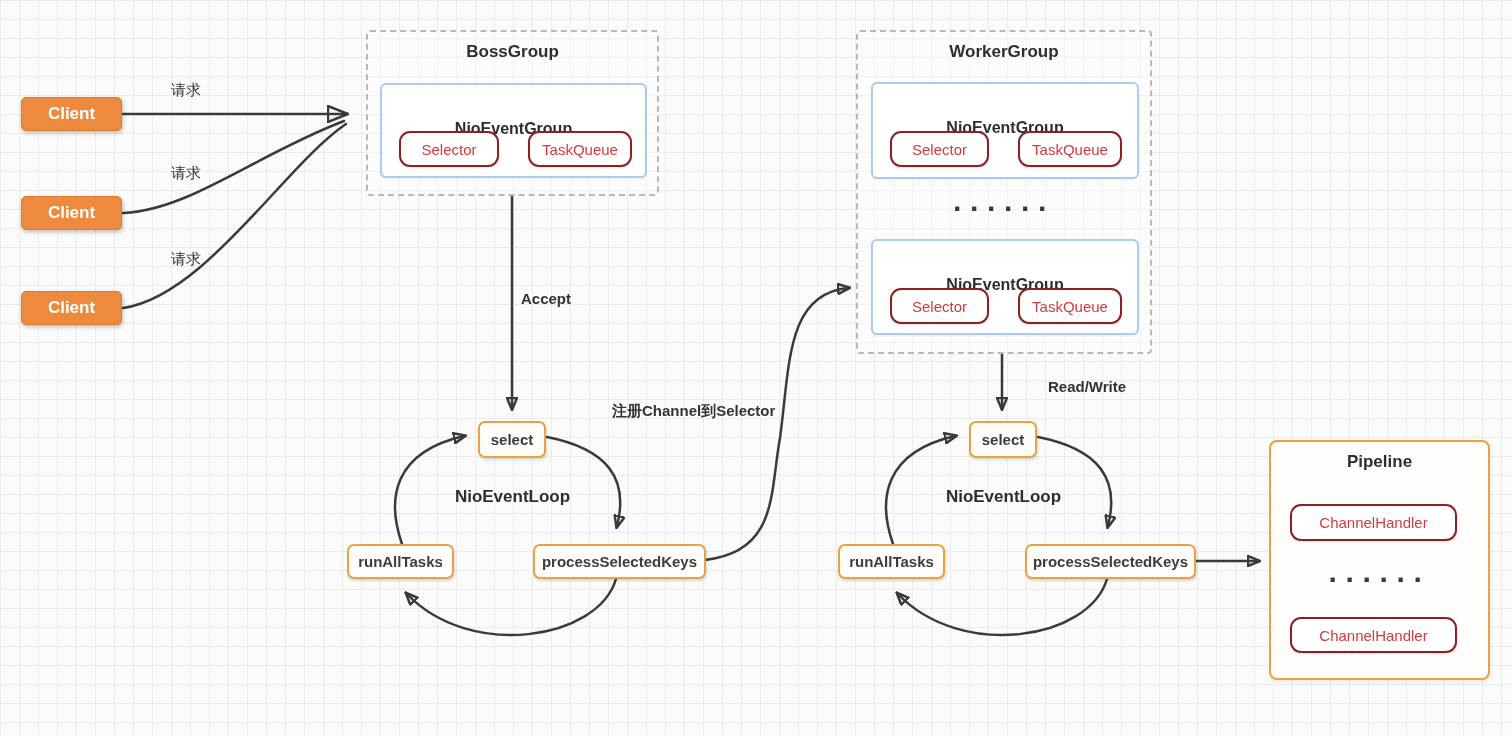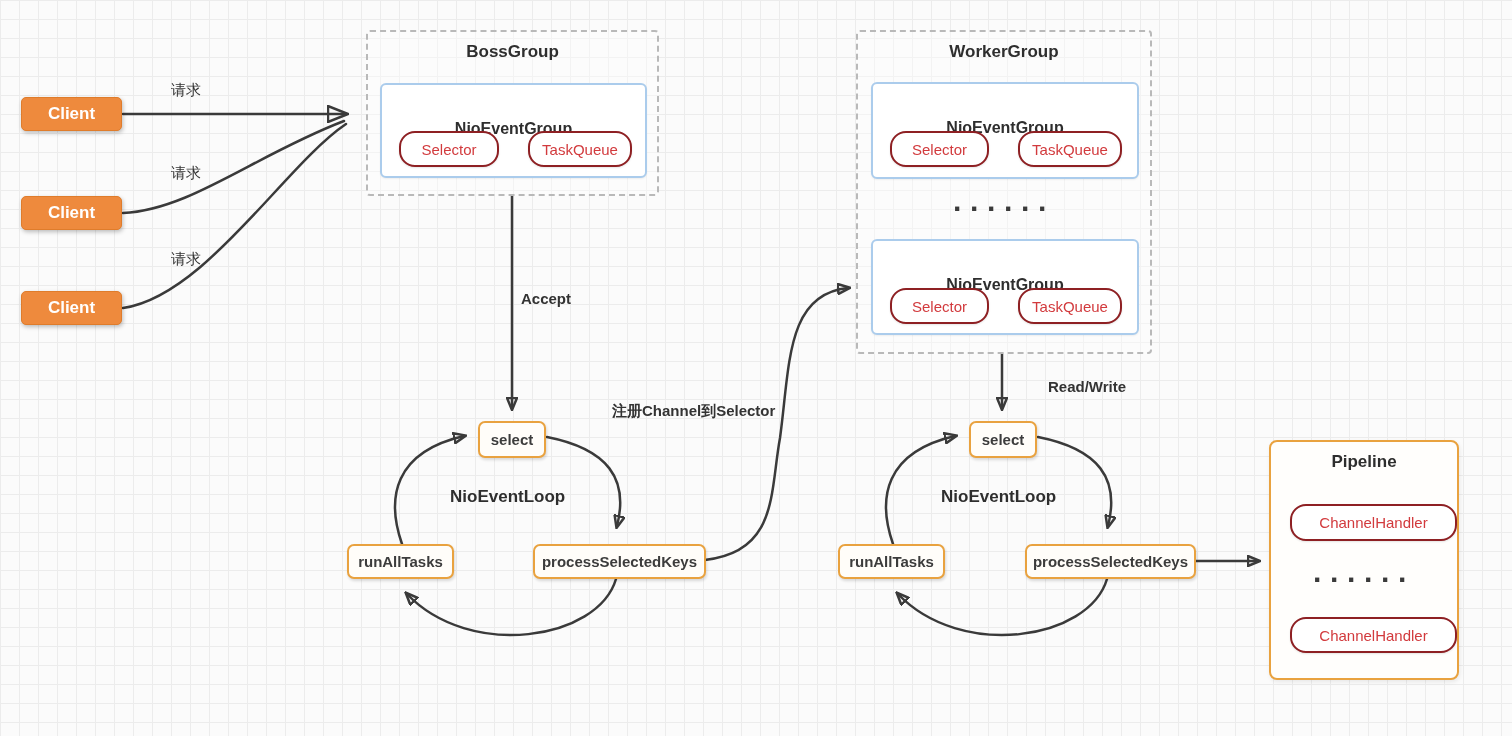--- a/index.html
+++ b/index.html
@@ -27,29 +27,29 @@
   .flow-label { font-size:15px; font-weight:bold; color:#333; white-space:nowrap; }
 
   .dashed-group { border:2px dashed #b9b9b9; border-radius:4px; background:rgba(253,253,253,0.45); }
   .group-title { position:absolute; left:0; right:0; top:10px; text-align:center;
                  font-size:17px; font-weight:bold; color:#2e2e2e; }
 
   .neg-box { position:absolute; background:#fff; border:2px solid #abccec; border-radius:6px;
              box-shadow:0 1px 2px rgba(0,0,0,0.06); }
   .neg-title { position:absolute; left:0; right:0; top:11px; text-align:center;
                font-size:16px; font-weight:bold; color:#2e2e2e;margin-top:24px; }
-  .red-box { position:absolute; background:#fff; border:2px solid #8e2023; border-radius:16px;
+  .red-box { position:absolute; background:#fff; border:2px solid #8e2023; border-radius:11px;
              color:#d23a3d; font-size:15px; display:flex; align-items:center; justify-content:center;
              box-shadow:0 1px 2px rgba(0,0,0,0.1); }
 
   .loop-box { position:absolute; background:#fffdf9; border:2px solid #e9a23f; border-radius:7px;
               color:#3c3c3c; font-size:15px; display:flex; align-items:center; justify-content:center;
               box-shadow:1px 2px 3px rgba(0,0,0,0.14);font-weight:bold; }
   .loop-title { position:absolute; font-size:17px; font-weight:bold; color:#2e2e2e;
-                text-align:left; white-space:nowrap; }
+                text-align:center; white-space:nowrap; }
 
   .ellipsis { position:absolute; text-align:center; font-size:30px; font-weight:bold;
               color:#3a3a3a; letter-spacing:7px; line-height:20px; }
 
   .pipeline-box { border:2px solid #e9a23f; border-radius:8px; background:#fffefc;
                   box-shadow:1px 2px 4px rgba(0,0,0,0.08); }
 
   .watermark { font-size:19px; color:#b3b3b3; white-space:nowrap; }
 </style>
 </head>
@@ -150,21 +150,21 @@
     <span>select</span>
   </div>
   <div class="loop-title" style="left:941px; top:487px; width:125px;">NioEventLoop</div>
   <div class="loop-box" style="left:838px; top:544px; width:107px; height:35px;">
     <span>runAllTasks</span>
   </div>
   <div class="loop-box" style="left:1025px; top:544px; width:171px; height:35px;">
     <span>processSelectedKeys</span>
   </div>
 
-  <div class="abs pipeline-box" style="left:1269px; top:440px; width:190px; height:240px;">
+  <div class="abs pipeline-box" style="left:1269px; top:440px; width:221px; height:240px;">
     <div class="group-title">Pipeline</div>
     <div class="red-box" style="left:19px; top:62px; width:167px; height:37px;">
       <span>ChannelHandler</span>
     </div>
     <div class="ellipsis" style="left:0; right:0; top:128px;">······</div>
     <div class="red-box" style="left:19px; top:175px; width:167px; height:36px;">
       <span>ChannelHandler</span>
     </div>
   </div>
 

